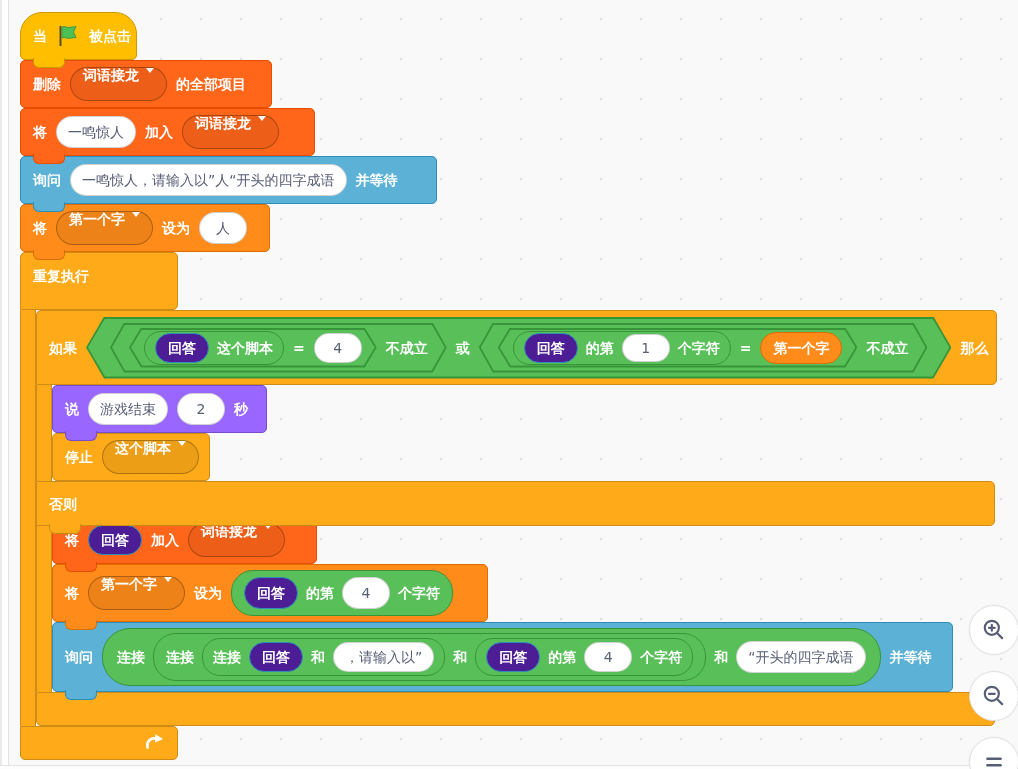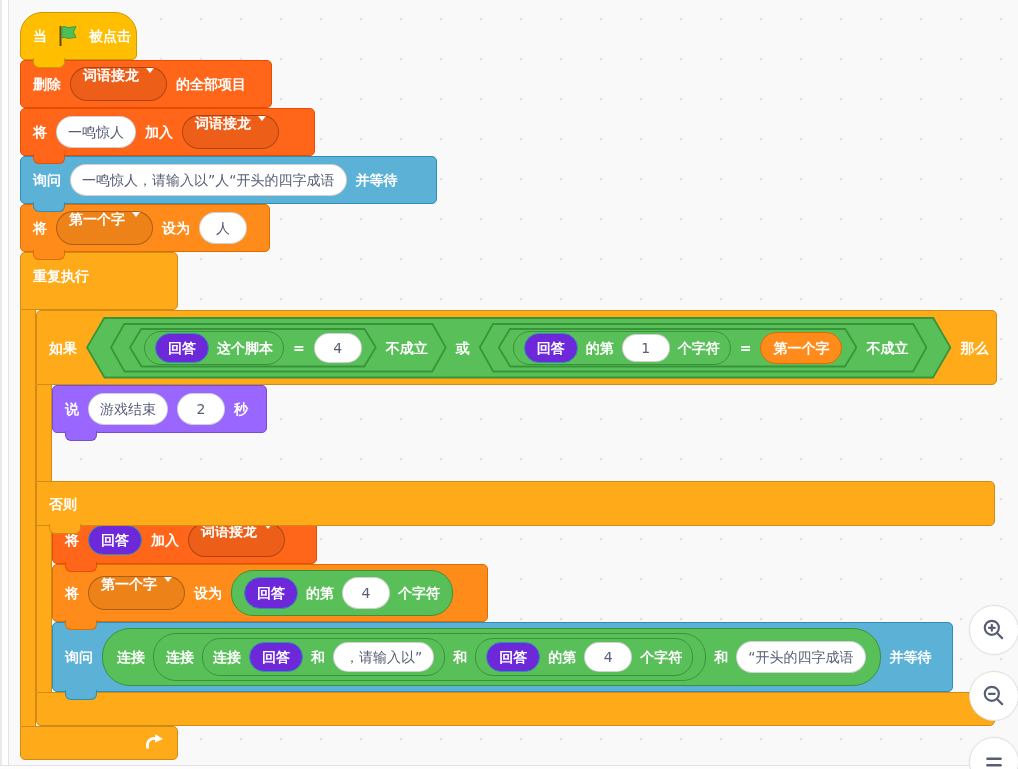--- a/index.html
+++ b/index.html
@@ -36,21 +36,21 @@
   .caret{width:0;height:0;border-left:4.5px solid transparent;border-right:4.5px solid transparent;
       border-top:5.5px solid #fff;}
 
   .input{background:#fff;border:1px solid rgba(0,0,0,0.18);color:#575E75;font-weight:500;
       height:30px;border-radius:99px;padding:0 11px;display:flex;align-items:center;}
   .num{min-width:34px;justify-content:center;padding:0 6px;}
 
   .rep{display:flex;align-items:center;gap:8px;border-radius:99px;border:1px solid;
       padding:0 10px;height:32px;}
   .rep-grn{background:#59C059;border-color:#389438;}
-  .rep-blu{background:#6d28d9;border-color:#2E8EB8;height:28px;padding:0 12px;justify-content:center;}
+  .rep-blu{background:#4c1d95;border-color:#2E8EB8;height:28px;padding:0 12px;justify-content:center;}
   .rep-org{background:#FF8C1A;border-color:#DB6E00;height:30px;padding:0 12px;}
 
   .hexb{display:flex;align-items:stretch;background:#389438;}
   .hexi{margin:2px;flex:1;background:#59C059;display:flex;align-items:center;gap:9px;}
   .hexO{height:62px;clip-path:polygon(18px 0,calc(100% - 18px) 0,100% 50%,calc(100% - 18px) 100%,18px 100%,0 50%);}
   .hexO>.hexi{clip-path:polygon(17px 0,calc(100% - 17px) 0,100% 50%,calc(100% - 17px) 100%,17px 100%,0 50%);padding:0 22px;}
   .hexN{height:50px;clip-path:polygon(14px 0,calc(100% - 14px) 0,100% 50%,calc(100% - 14px) 100%,14px 100%,0 50%);}
   .hexN>.hexi{clip-path:polygon(13px 0,calc(100% - 13px) 0,100% 50%,calc(100% - 13px) 100%,13px 100%,0 50%);padding:0 17px;}
   .hexE{height:40px;clip-path:polygon(12px 0,calc(100% - 12px) 0,100% 50%,calc(100% - 12px) 100%,12px 100%,0 50%);}
   .hexE>.hexi{clip-path:polygon(11px 0,calc(100% - 11px) 0,100% 50%,calc(100% - 11px) 100%,11px 100%,0 50%);padding:0 13px;}
@@ -183,20 +183,27 @@
     <span>说</span>
     <span class="input">
       <span>游戏结束</span>
       </span>
     <span class="input num">
       <span>2</span>
       </span>
     <span>秒</span>
   </div>
 
+  <div class="blk control" style="left:52px;top:433px;width:158px;height:48px;z-index:22;">
+    <span>停止</span>
+    <div class="dd">
+      <span>这个脚本</span>
+      <span class="caret"></span>
+    </div>
+  </div>
 
   <div class="blk control bump" style="left:36px;top:481px;width:959px;height:45px;z-index:21;border-radius:0 5px 5px 0;">
     <span>否则</span>
   </div>
   <div class="arm control" style="left:36px;top:516px;width:16px;height:176px;background:#FFAB19;z-index:10;"></div>
 
   <div class="blk lists bump" style="left:52px;top:516px;width:265px;height:48px;z-index:20;">
     <span>将</span>
     <span class="rep rep-blu">回答</span>
     <span>加入</span>

